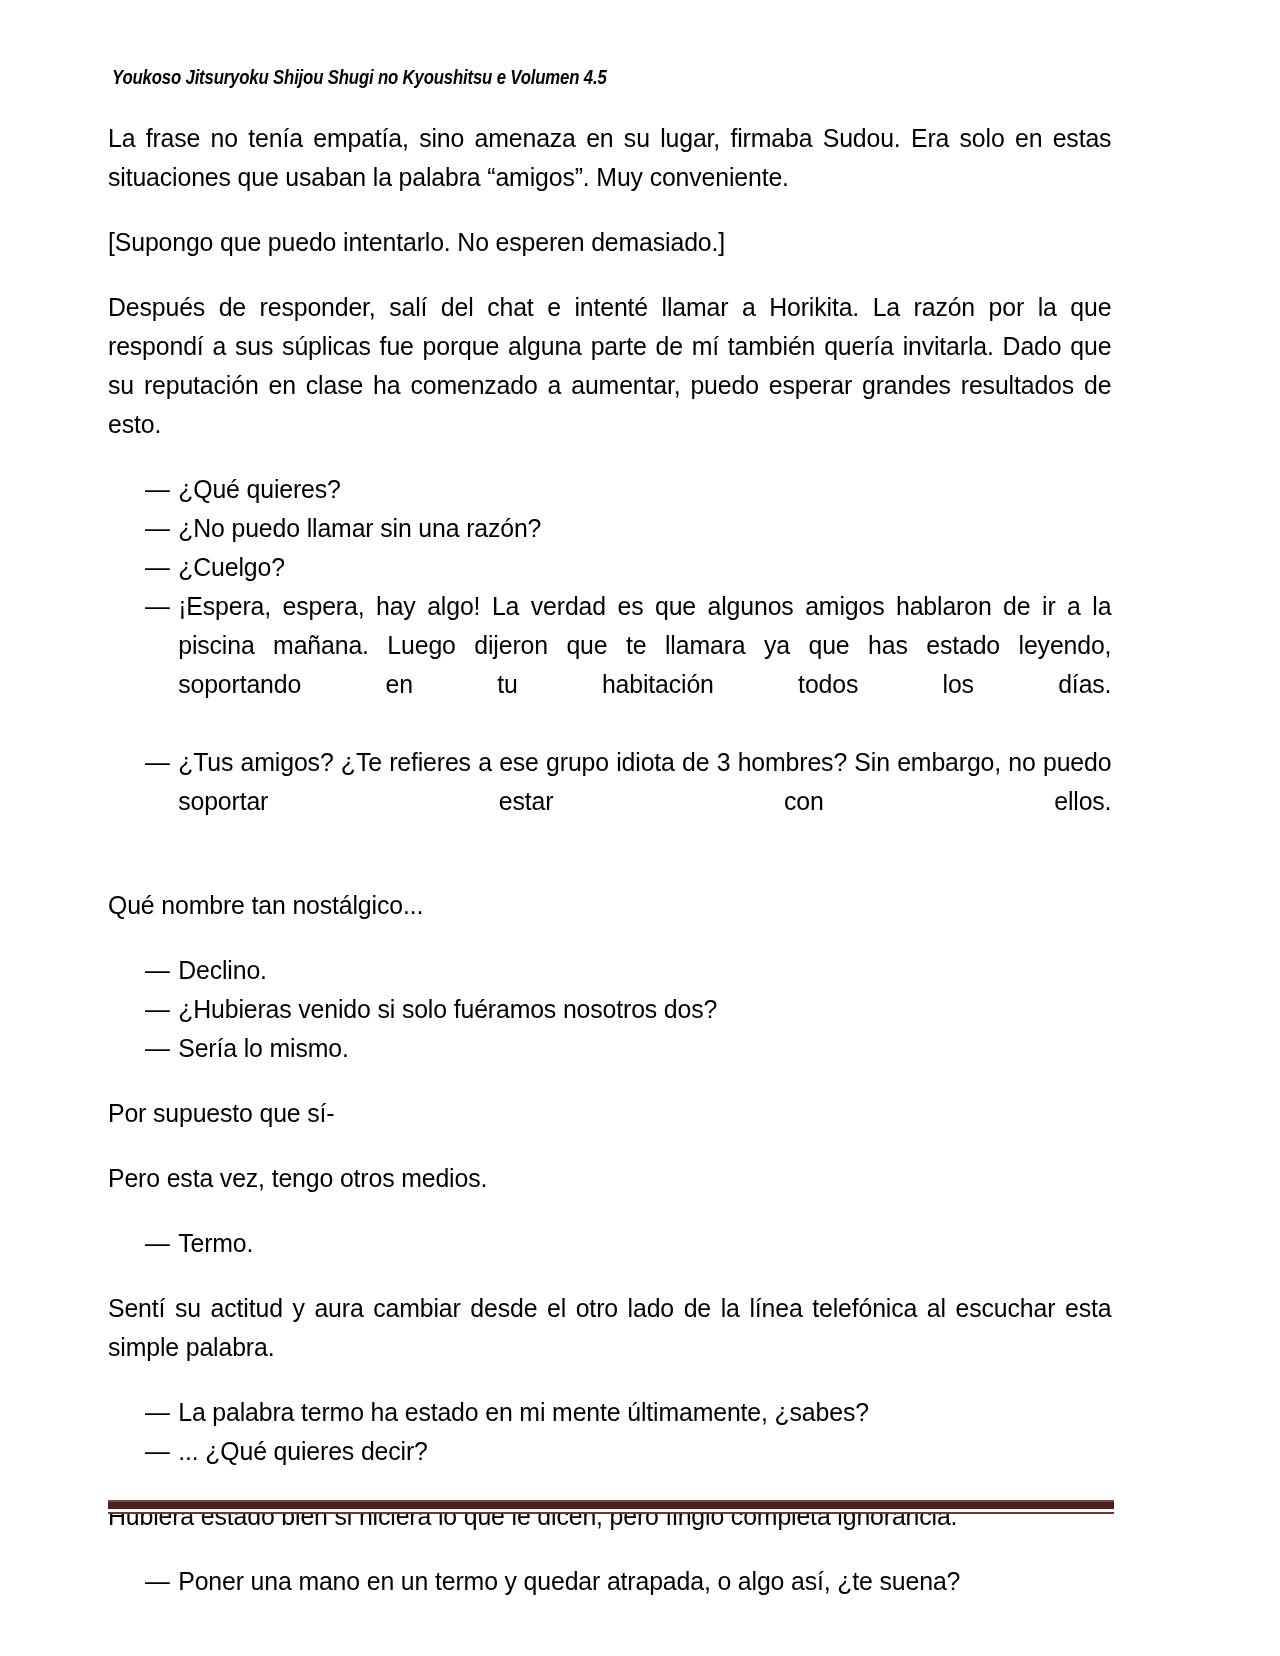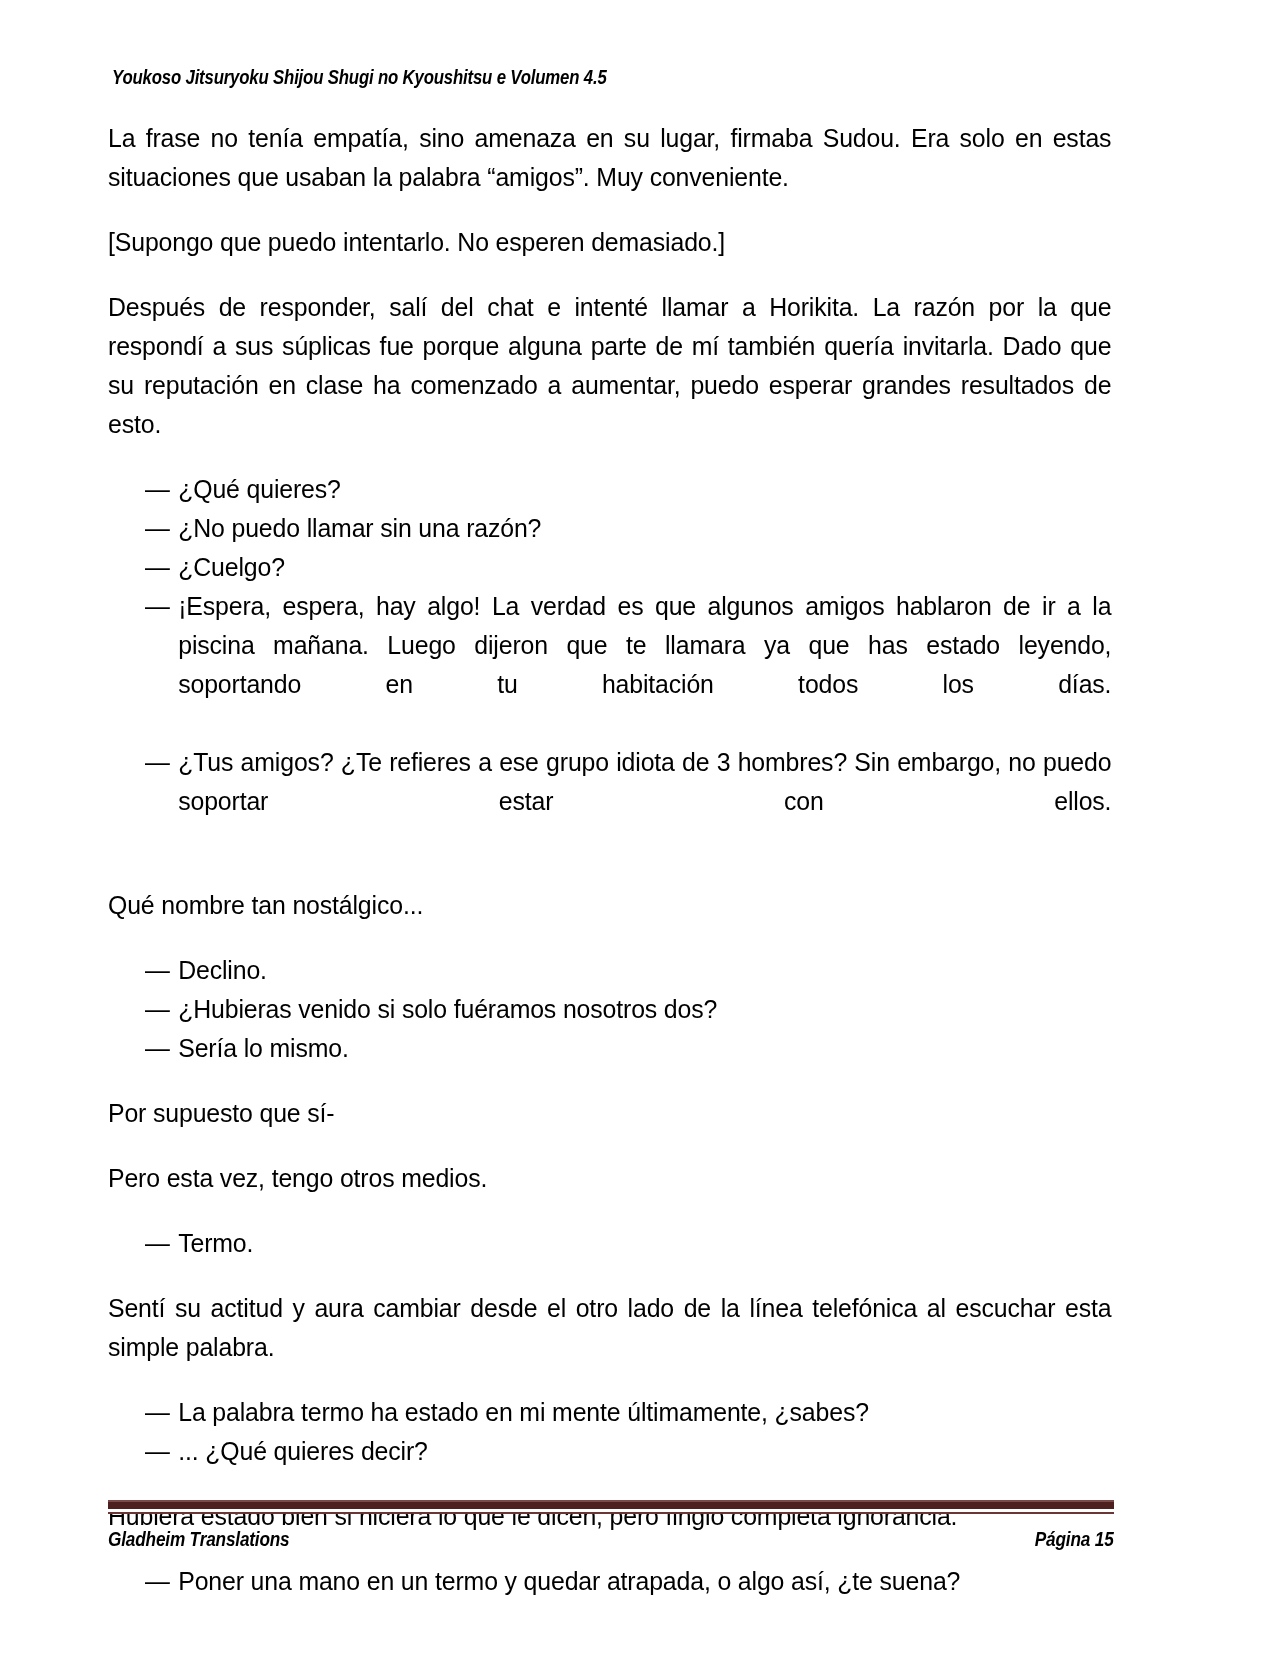--- a/index.html
+++ b/index.html
@@ -221,19 +221,15 @@
           <span class="dash">—</span>
           <span class="dtext">Poner una mano en un termo y quedar atrapada, o algo así, ¿te suena?</span>
         </li>
       </ul>
     </div>
 
   <div class="footer">
     <div class="footer-rule-thick"></div>
     <div class="footer-rule-gap"></div>
     <div class="footer-rule-thin"></div>
-    <div class="footer-row">
-      <div class="footer-left">Gladheim Translations</div>
-      <div class="footer-right">Página 15</div>
-    </div>
   </div>
 
 </div>
 
 </body></html>

